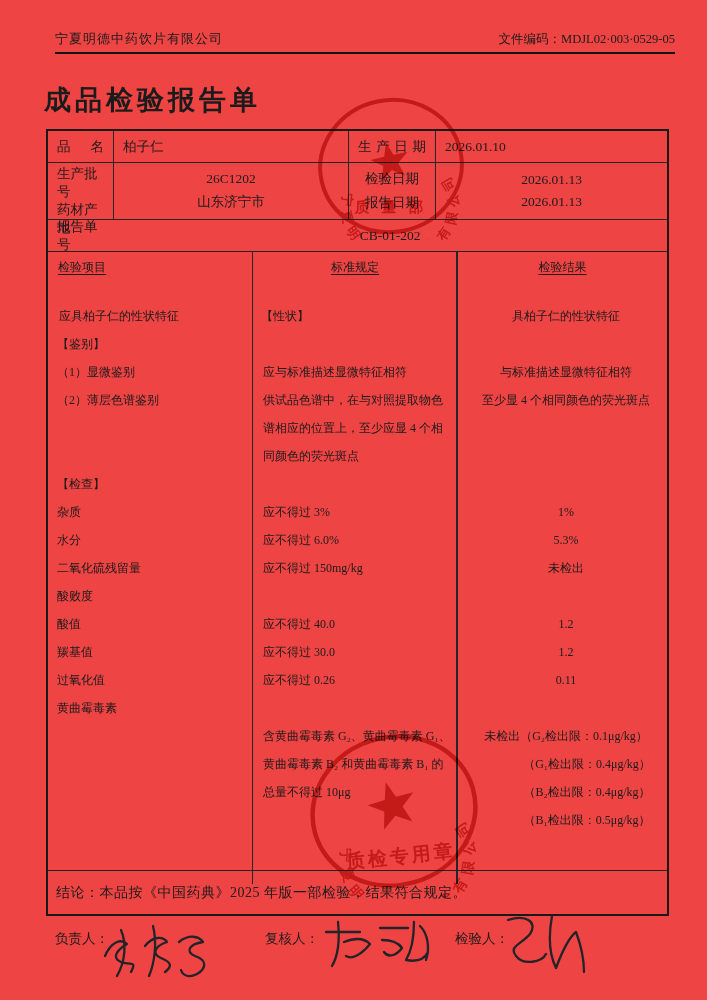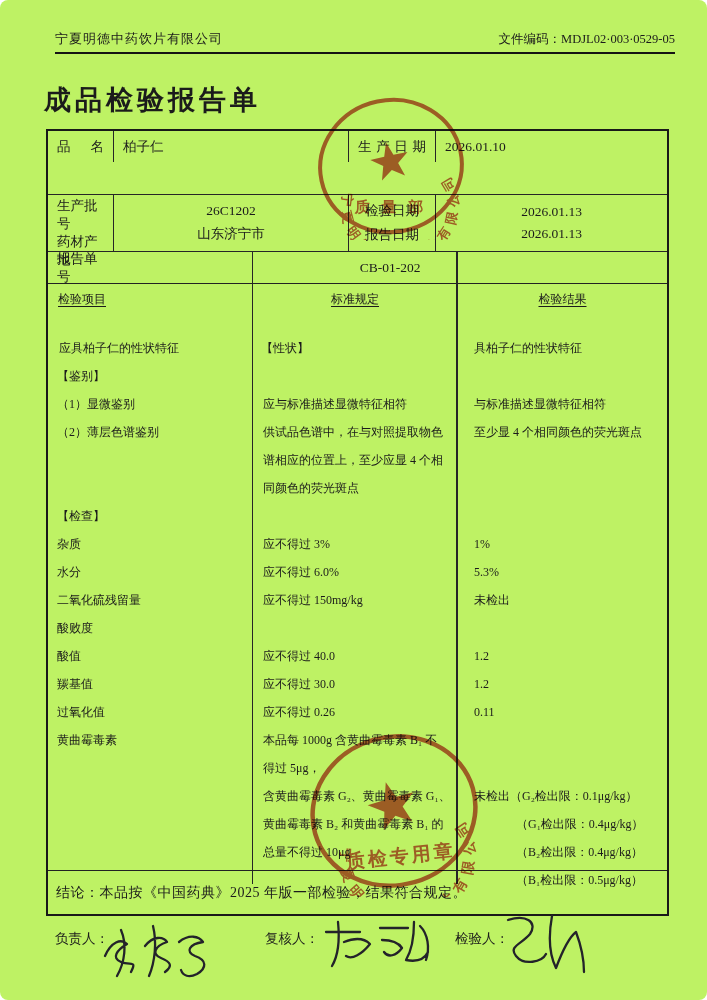--- a/index.html
+++ b/index.html
@@ -1,21 +1,20 @@
 <!DOCTYPE html>
 <html><head>
 <meta charset="utf-8">
 <style>
   * { margin:0; padding:0; box-sizing:border-box; }
   html,body { background:#ffffff; }
   .page {
     position:relative; width:707px; height:1000px; margin:0 auto;
-    background:#bef264; color:#1b1b1b; overflow:hidden;
+    background:#ef4444; color:#1b1b1b; overflow:hidden;
     font-family:"Liberation Serif","DejaVu Serif",serif;
-    border-radius:8px;
   }
   
   .hdr-left  { position:absolute; left:55px; top:30px; font-size:13px; letter-spacing:1px; }
   .hdr-right { position:absolute; right:32px; top:31px; font-size:12.5px; }
   .hdr-rule  { position:absolute; left:55px; right:32px; top:52px; height:2px; background:#141414; }
   
   .title { position:absolute; left:0; top:82px; width:100%; 
            font-size:27px; font-weight:bold; letter-spacing:4px;margin-left:44px; }
   
   .tbl { position:absolute; left:46px; top:129px; width:623px; height:787px;
@@ -23,35 +22,35 @@
   
   .info { display:grid; grid-template-columns:65px 235px 87px 232px; width:100%;
           font-size:13.5px; border-bottom:1.5px solid #222; }
   .icell { display:flex; align-items:center; padding:0 9px; }
   .icell.bl { border-left:1.4px solid #262626; }
   .icell.bt { border-top:1.4px solid #262626; }
   .icell.lab { text-align:justify; text-align-last:justify; display:block; padding-top:7px; }
   .r1 { height:31px;padding-left:9px; }
   .r2 { height:57px; }
   .r4 { height:32px; }
-  .two-line { display:flex; flex-direction:column; justify-content:space-evenly; padding:2px 9px;margin-top:32px; }
+  .two-line { display:flex; flex-direction:column; justify-content:space-evenly; padding:2px 9px; }
   .span-rest { grid-column:2 / 5; justify-content:center; }
   
   .main { width:100%; height:633px; font-size:12px; }
   .mhead { display:grid; grid-template-columns:204px 206px 209px; height:30px; align-items:center; }
   .mhead > div { text-decoration:underline; text-underline-offset:3px; }
   .mh1 { padding-left:10px; }
   .mh2, .mh3 { text-align:center; }
   .mbody { padding-top:20px; }
   .mrow { display:grid; grid-template-columns:204px 206px 209px; }
   .mcell { }
   .mcell .line { height:28px; line-height:28px; white-space:nowrap; overflow:visible; }
   .c1 { padding-left:9px; }
   .c2 { padding-left:11px; }
-  .c3 { padding-left:16px; }
+  .c3 { padding-left:7px;text-align:center; }
   .line.indent { padding-left:42px; }
   
   .vline { position:absolute; top:121px; bottom:30px; width:1.4px; background:#262626; }
   .vline.v1 { left:204px; }
   .vline.v2 { left:408px; width:2.4px; }
   
   .conclusion { position:absolute; left:0; right:0; bottom:0; height:44px;
                 border-top:1.5px solid #222; display:flex; align-items:center;
                 padding-left:8px; font-size:14px; letter-spacing:.5px; }
   
@@ -234,24 +233,20 @@
             <div class="mcell c2">
               <div class="line">应不得过 0.26</div>
             </div>
             <div class="mcell c3">
               <div class="line">0.11</div>
             </div>
           </div>
           <div class="mrow">
             <div class="mcell c1">
               <div class="line">黄曲霉毒素</div>
-            </div>
-            <div class="mcell c2">
-              <div class="line">本品每 1000g 含黄曲霉毒素 B₁ 不</div>
-              <div class="line">得过 5μg，</div>
             </div>
           </div>
           <div class="mrow">
             <div class="mcell c1">
               <div class="line">&nbsp;</div>
             </div>
             <div class="mcell c2">
               <div class="line">含黄曲霉毒素 G₂、黄曲霉毒素 G₁、</div>
               <div class="line">黄曲霉毒素 B₂ 和黄曲霉毒素 B₁ 的</div>
               <div class="line">总量不得过 10μg</div>

